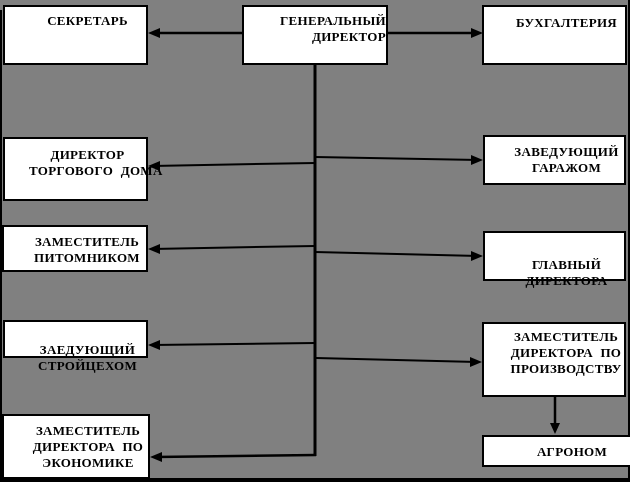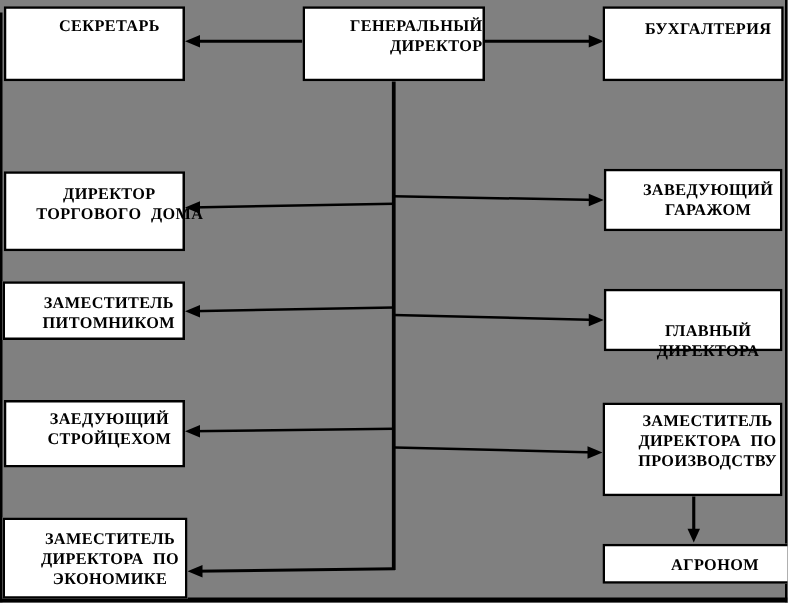--- a/index.html
+++ b/index.html
@@ -24,21 +24,21 @@
     color: #000000;
     z-index: 2;
   }
   .nline { white-space: nowrap; margin-left: 24px; }
   
   .n-secretary        { left: 3px;   top: 5px;   width: 145px; height: 60px; padding-top: 6px; }
   .n-director         { left: 242px; top: 5px;   width: 146px; height: 60px; padding-top: 6px; text-align: right; }
   .n-accounting       { left: 482px; top: 5px;   width: 145px; height: 60px; padding-top: 8px; text-align: center; }
   .n-trade-house      { left: 3px;   top: 137px; width: 145px; height: 64px; padding-top: 8px; }
   .n-nursery          { left: 2px;   top: 225px; width: 146px; height: 47px; padding-top: 7px; }
-  .n-build-shop       { left: 3px;   top: 320px; width: 145px; height: 54px; padding-top: 5px; }
+  .n-build-shop       { left: 3px;   top: 320px; width: 145px; height: 38px; padding-top: 20px; }
   .n-deputy-economics { left: 2px;   top: 414px; width: 148px; height: 65px; padding-top: 7px; }
   .n-garage           { left: 483px; top: 135px; width: 143px; height: 50px; padding-top: 7px; }
   .n-chief-power      { left: 483px; top: 231px; width: 143px; height: 50px; padding-top: 24px; }
   .n-deputy-production{ left: 482px; top: 322px; width: 144px; height: 75px; padding-top: 5px; }
   .n-agronomist       { left: 482px; top: 435px; width: 156px; height: 32px; padding-top: 7px; }
   svg.connectors {
     position: absolute; left: 0; top: 0;
     width: 630px; height: 482px;
     z-index: 1;
   }

